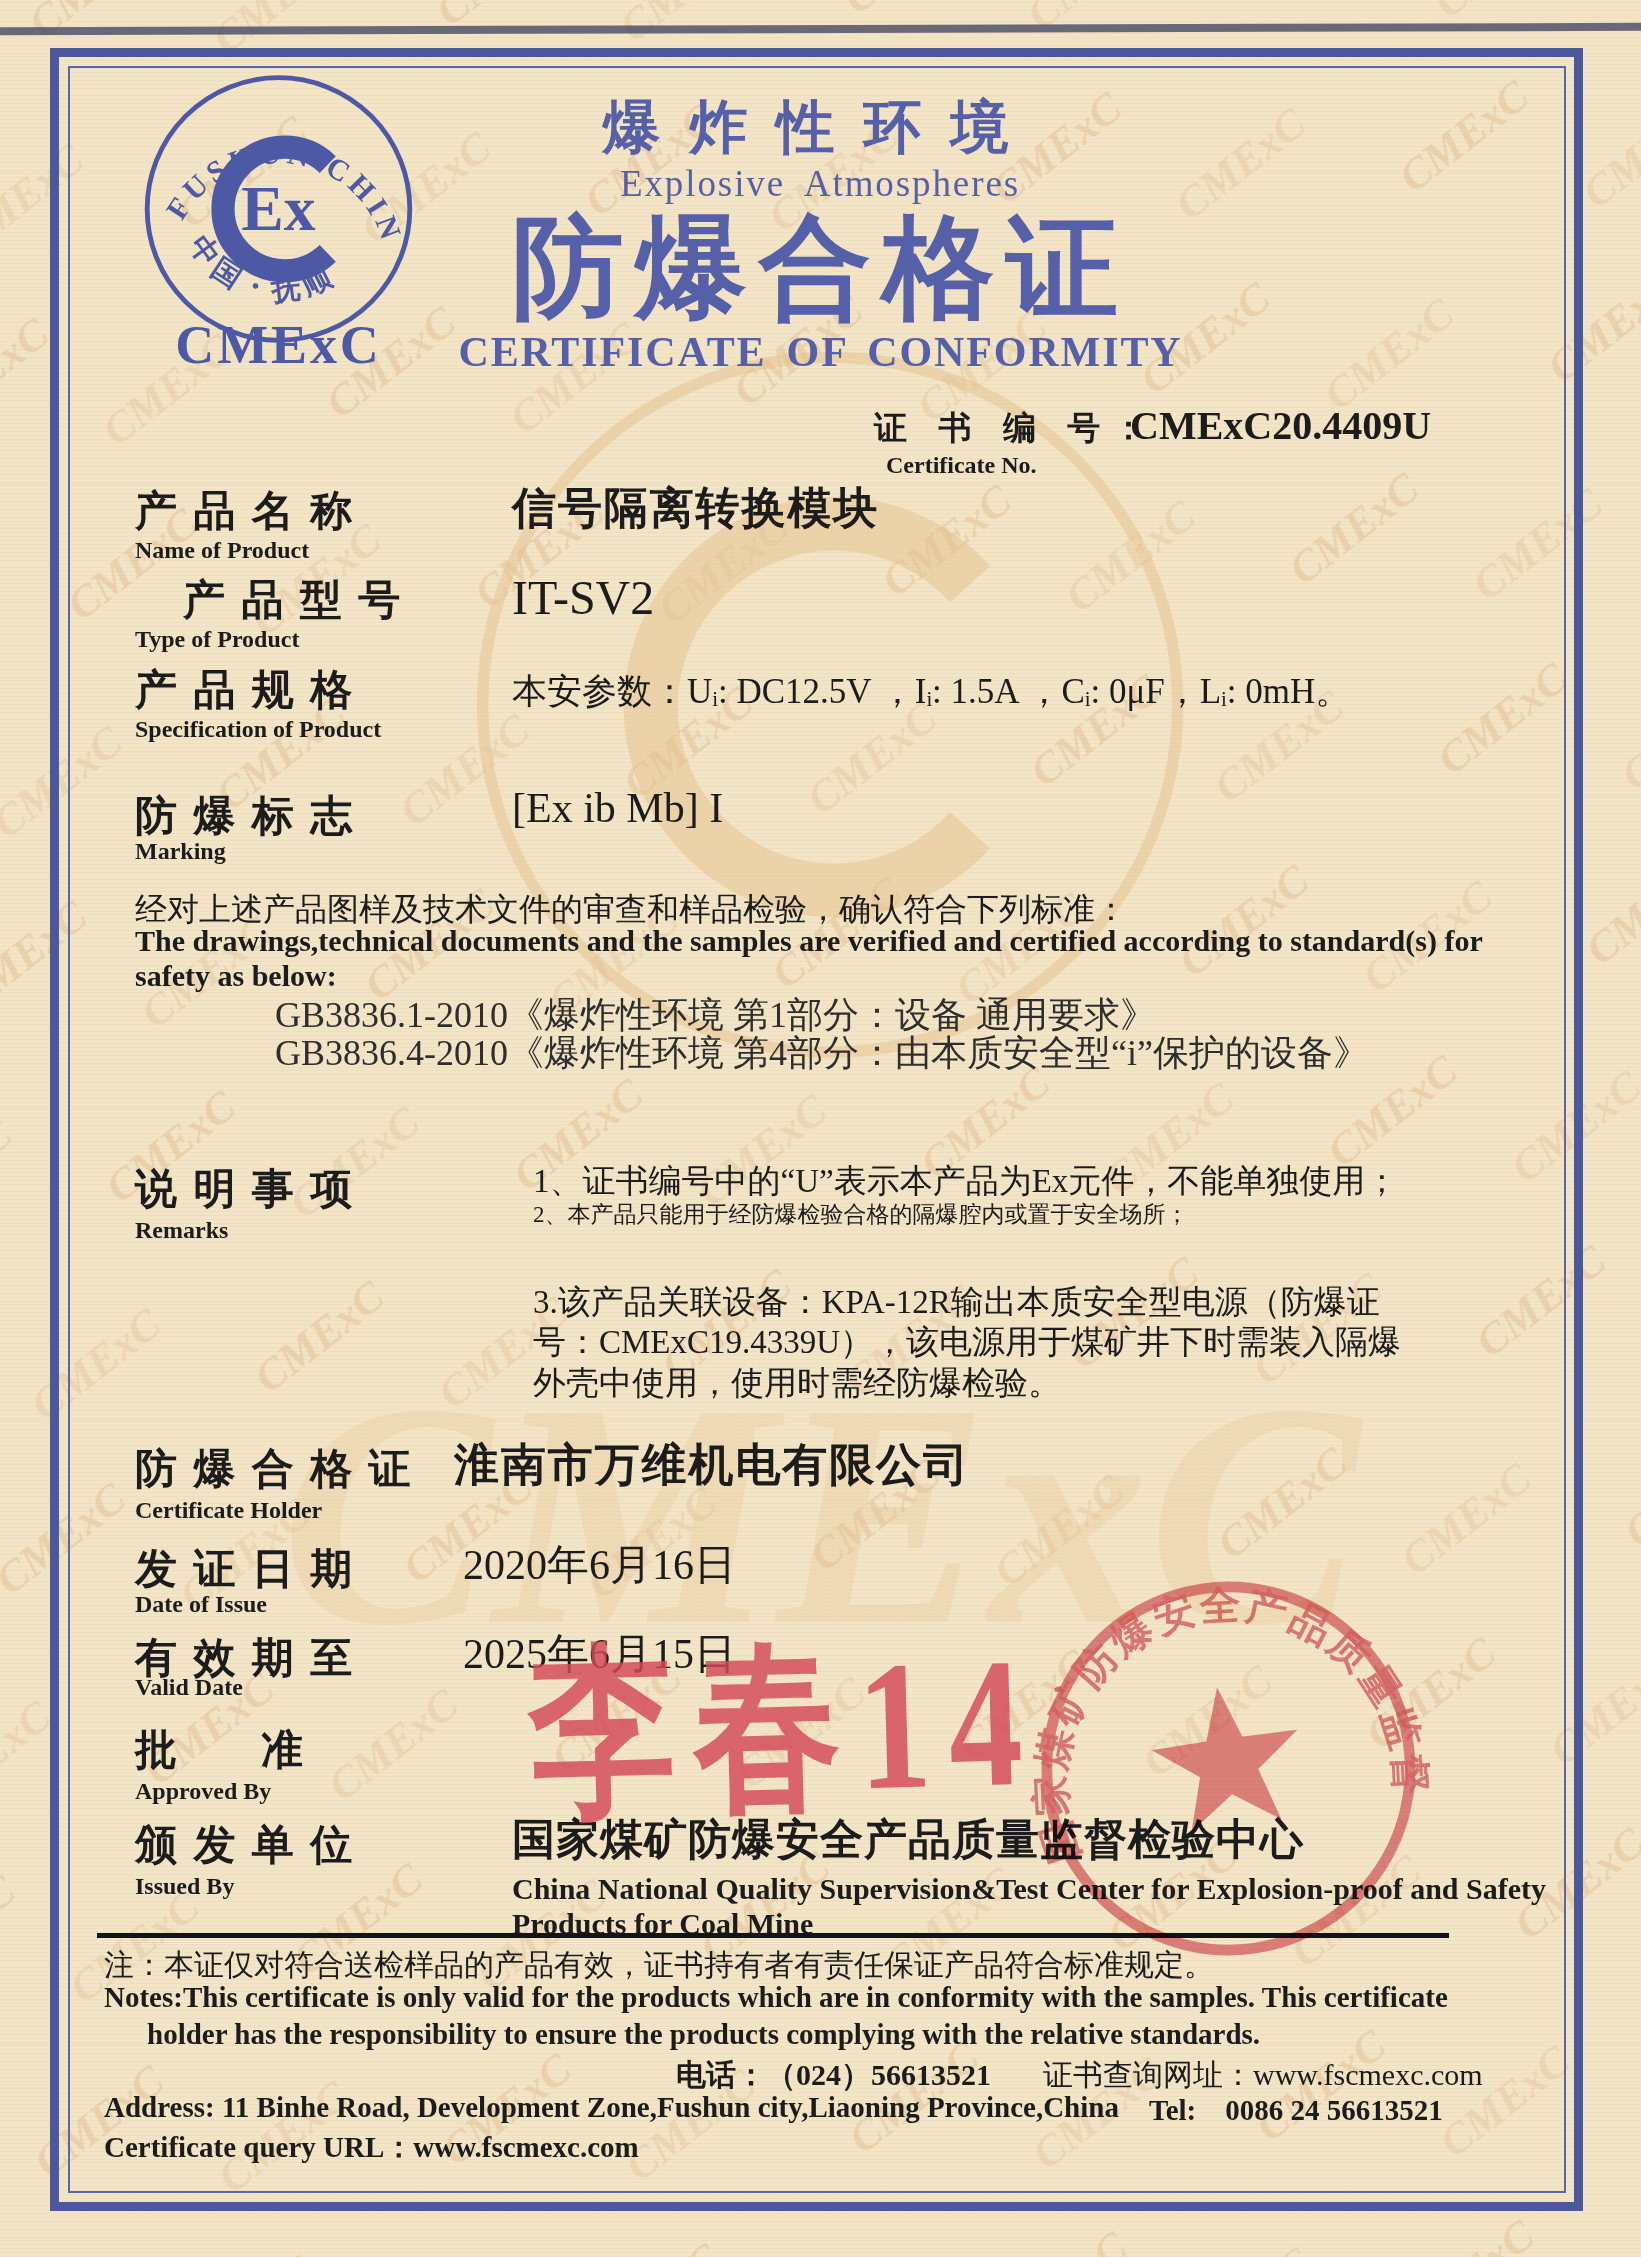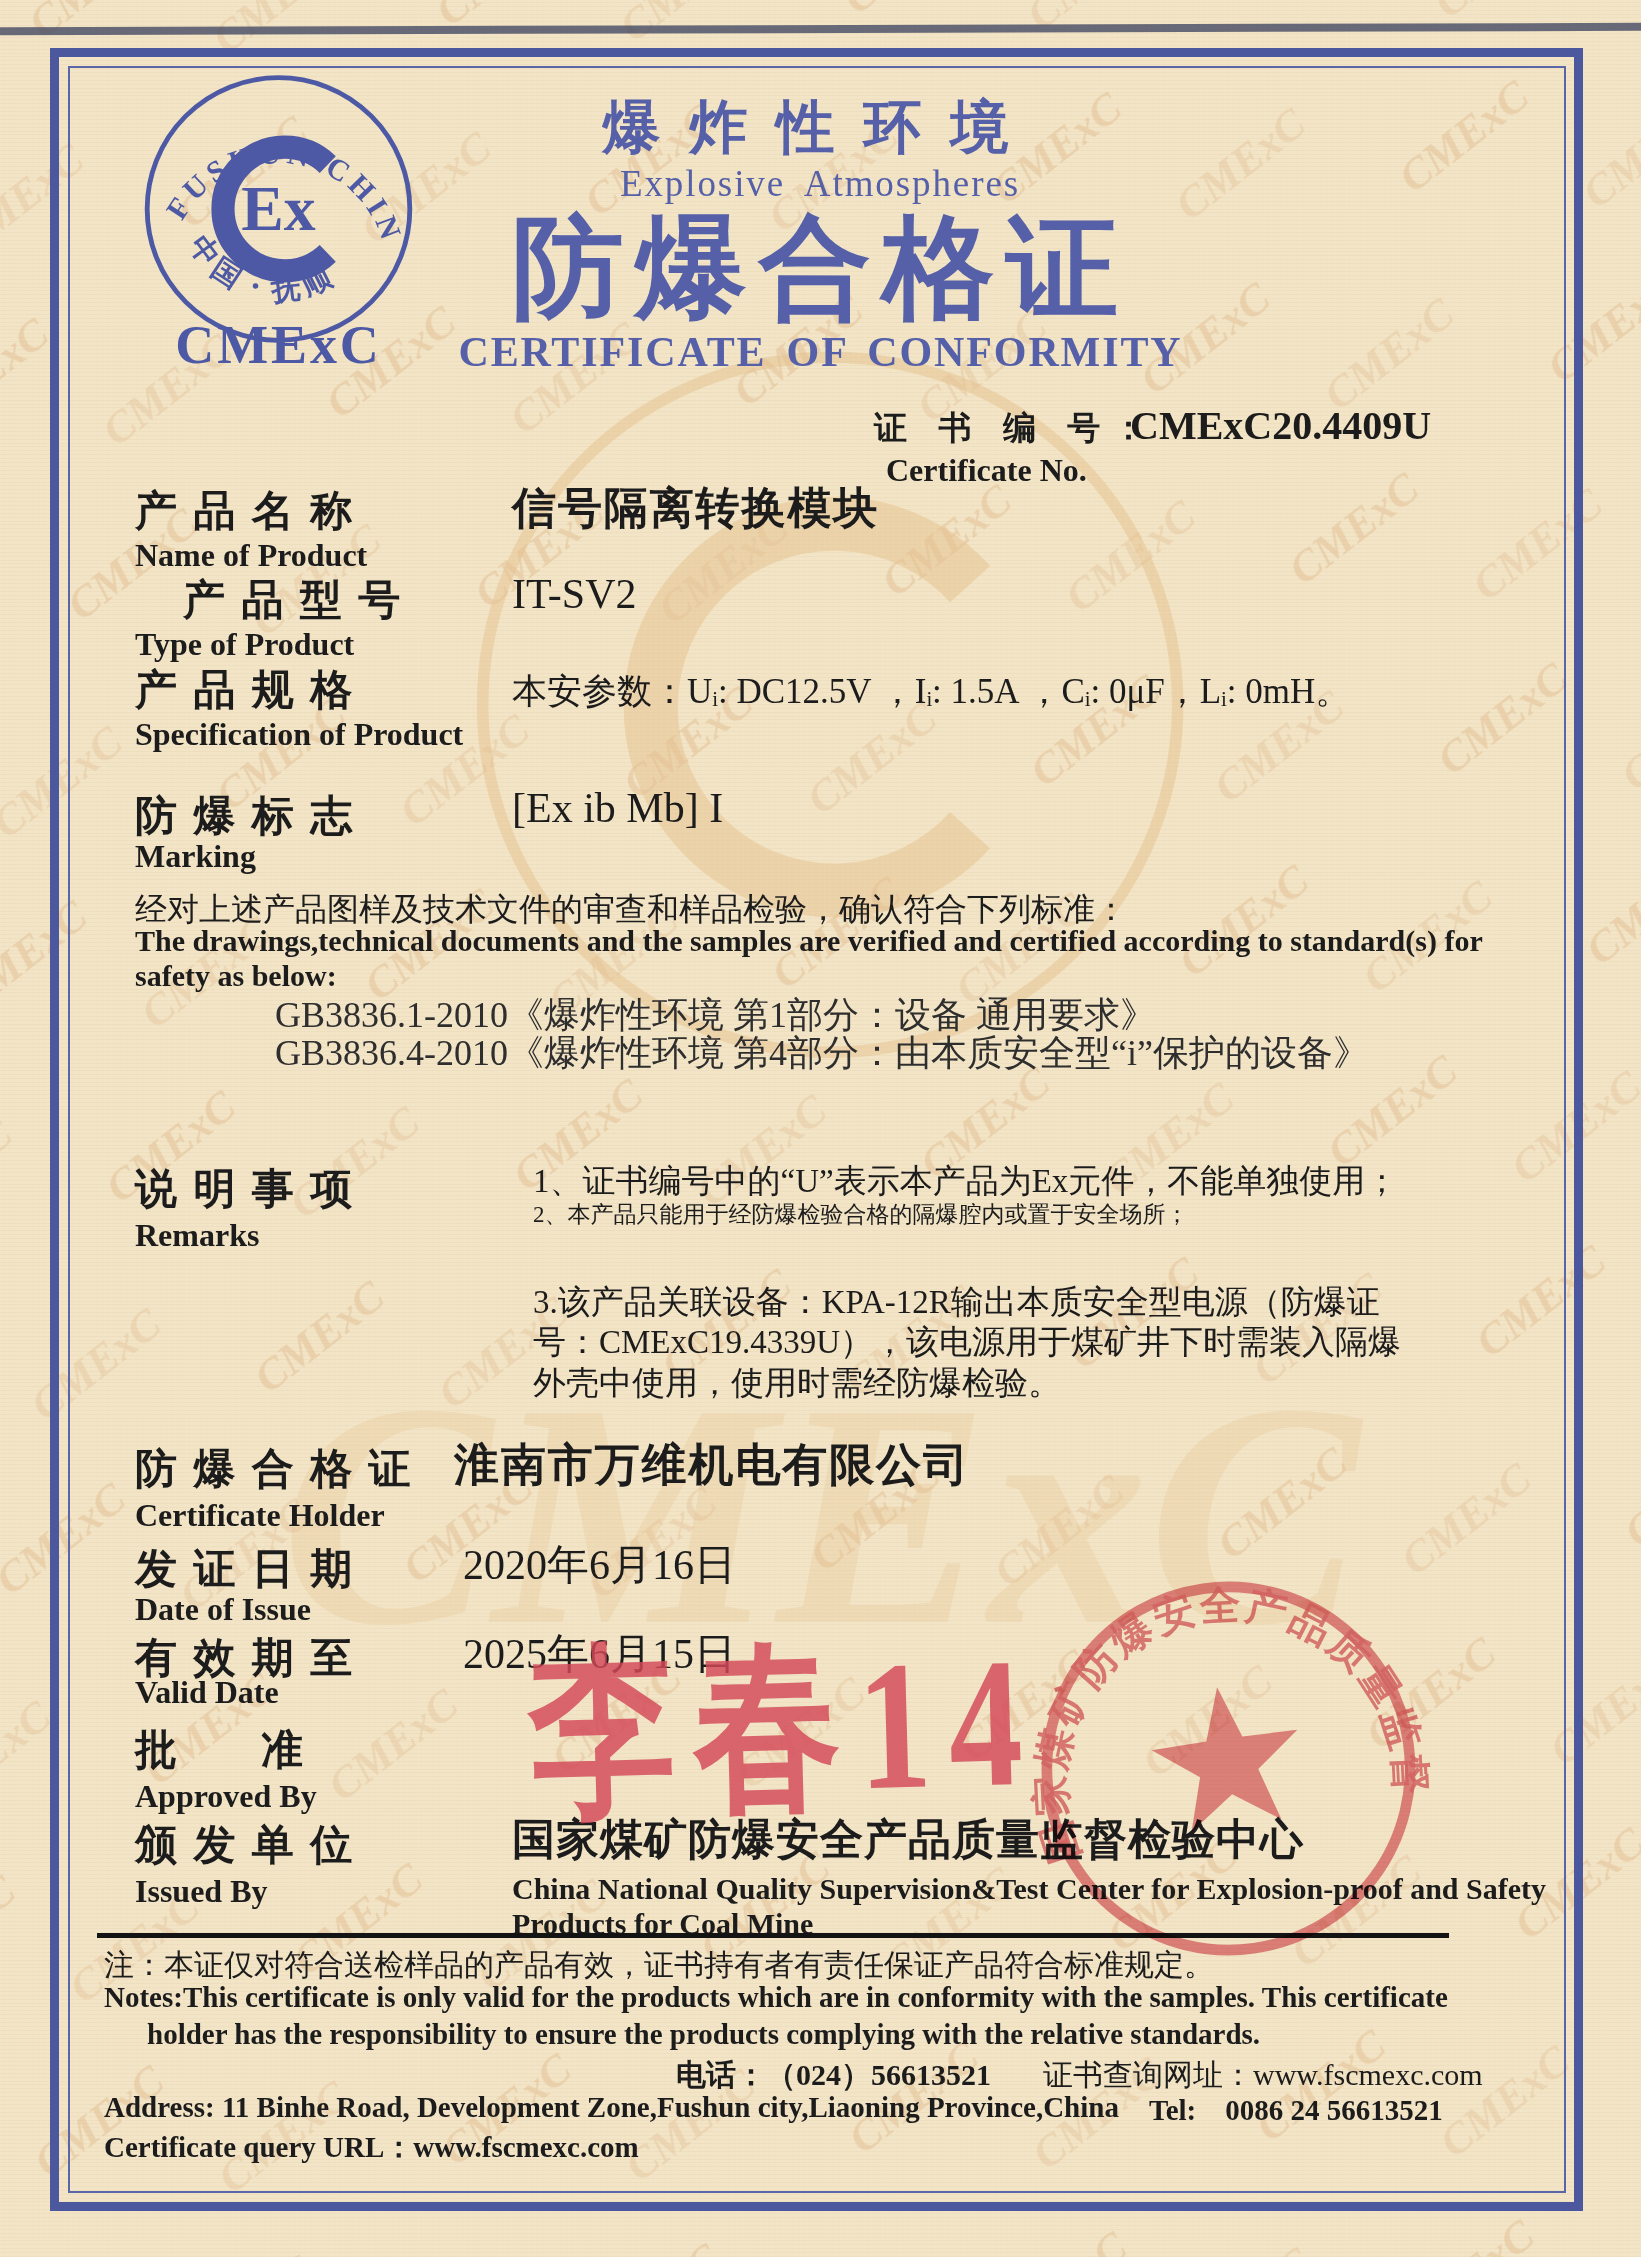--- a/index.html
+++ b/index.html
@@ -18,21 +18,21 @@
   .b-inner{position:absolute;left:68px;top:66px;right:75px;bottom:64px;border:2.9px solid #5a66a8;}
   .wm{position:absolute;inset:0;z-index:0;pointer-events:none;}
   .content{position:absolute;inset:0;z-index:2;}
   .abs{position:absolute;}
   .cn{font-family:"Liberation Serif","DejaVu Serif",serif;}
   .t-cn1{font-size:58px;letter-spacing:29px;font-weight:600;color:#5560a8;}
   .t-en1{font-size:37px;color:#5560a8;letter-spacing:1.9px;word-spacing:9.7px;}
   .t-cn2{font-size:112px;letter-spacing:11.6px;font-weight:700;color:#5560a8;}
   .t-en2{font-size:42px;color:#5560a8;letter-spacing:1.9px;word-spacing:7.7px;font-weight:bold;}
   .lab-cn{font-size:42px;letter-spacing:16.4px;font-weight:600;white-space:nowrap;}
-  .lab-en{font-size:32px;font-weight:700;white-space:nowrap;}
+  .lab-en{font-size:24px;font-weight:700;white-space:nowrap;}
   .center{text-align:center;}
   .hr{position:absolute;background:#141414;height:4.8px;}
   .foot-cn{font-size:30px;}
   .foot-en{font-size:29px;font-weight:700;}
   .stamp{position:absolute;left:1016px;top:1556px;z-index:3;mix-blend-mode:multiply;opacity:.9;}
   .sig{position:absolute;left:529px;top:1630px;z-index:3;font-size:147px;color:rgba(211,72,88,.82);
        transform:rotate(-1.5deg) scaleY(1.25);letter-spacing:17.4px;font-weight:600;white-space:nowrap;}
 </style>
 </head>
 <body>
@@ -85,21 +85,21 @@
 
     <div class="abs cn" style="left:874px;top:406px;font-size:33px;letter-spacing:11.6px;font-weight:600;">证 书 编 号：</div>
     <div class="abs" style="left:1130px;top:402px;font-size:40px;font-weight:600;">CMExC20.4409U</div>
     <div class="abs lab-en" style="left:886px;top:452px;">Certificate  No.</div>
 
     <div class="abs lab-cn cn" style="left:135px;top:483px;">产品名称</div>
     <div class="abs cn" style="left:512px;top:479px;font-size:44px;font-weight:600;letter-spacing:1.9px;">信号隔离转换模块</div>
     <div class="abs lab-en" style="left:135px;top:537px;">Name of  Product</div>
 
     <div class="abs lab-cn cn" style="left:135px;top:572px;margin-left:48px;">产品型号</div>
-    <div class="abs" style="left:512px;top:570px;font-size:42px;">IT-SV2</div>
+    <div class="abs" style="left:512px;top:570px;font-size:48px;">IT-SV2</div>
     <div class="abs lab-en" style="left:135px;top:626px;">Type  of  Product</div>
 
     <div class="abs lab-cn cn" style="left:135px;top:662px;">产品规格</div>
     <div class="abs cn" style="left:512px;top:668px;font-size:35px;">本安参数：Uᵢ: DC12.5V ，Iᵢ: 1.5A ，Cᵢ: 0μF，Lᵢ: 0mH。</div>
     <div class="abs lab-en" style="left:135px;top:716px;">Specification of Product</div>
 
     <div class="abs lab-cn cn" style="left:135px;top:788px;">防爆标志</div>
     <div class="abs" style="left:512px;top:784px;font-size:42px;">[Ex ib Mb] I</div>
     <div class="abs lab-en" style="left:135px;top:838px;">Marking</div>
 

